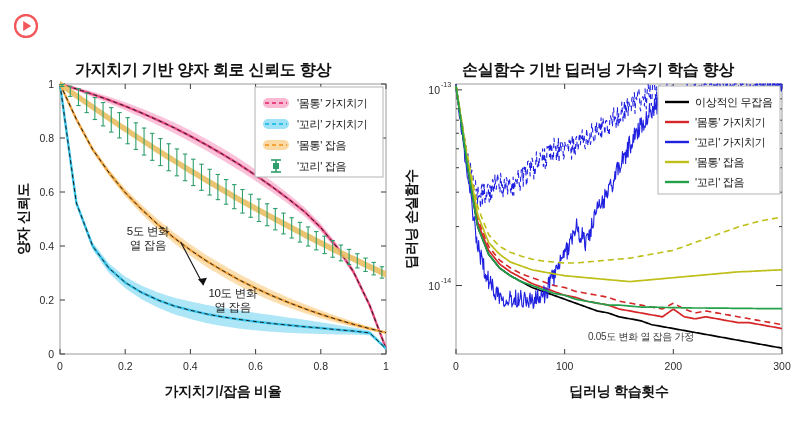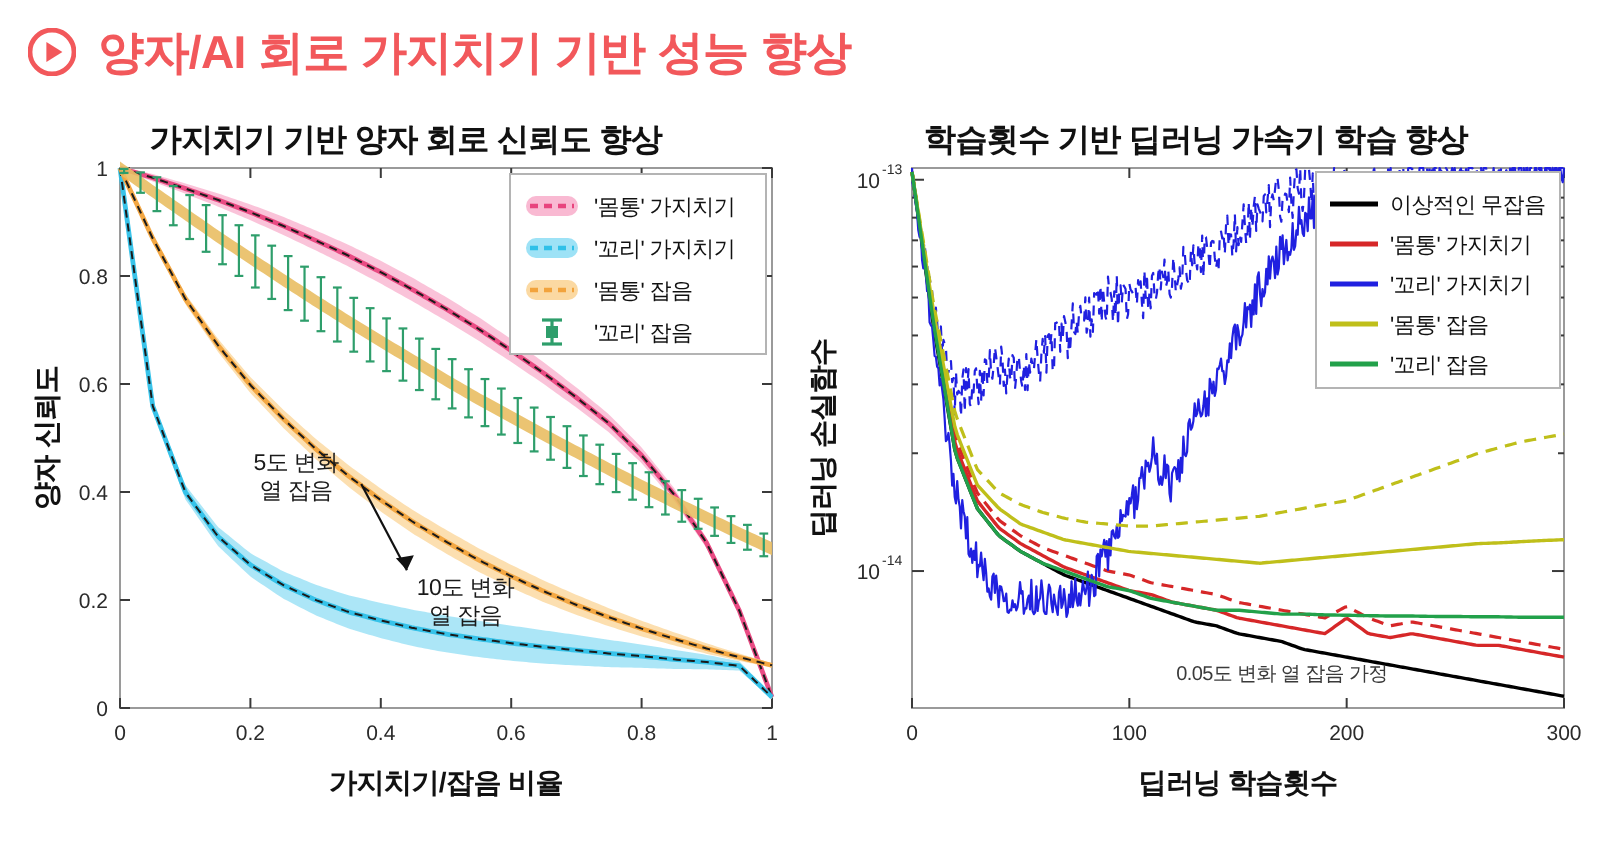--- a/index.html
+++ b/index.html
@@ -41,21 +41,20 @@
 </head>
 <body>
 
 <div id="slide">
 
   <div class="header">
     <svg class="play-icon" viewBox="0 0 24 24">
       <circle cx="12" cy="12" r="11" fill="none" stroke="#F2585B" stroke-width="2.4"></circle>
       <polygon points="9.2,7 17.2,12 9.2,17" fill="#F2585B"></polygon>
     </svg>
-    <div class="slide-title">양자/AI 회로 가지치기 기반 성능 향상</div>
   </div>
 
   <div class="panel" id="panel-left">
     <div class="chart-title">가지치기 기반 양자 회로 신뢰도 향상</div>
     <svg class="chart-svg" id="svg-left" width="390" height="342">
         <rect x="52" y="8" width="326" height="270" class="plot-frame"></rect>
         <line x1="52" y1="278" x2="52" y2="273" class="tick-line"></line>
         <line x1="52" y1="8" x2="52" y2="13" class="tick-line"></line>
         <text x="52" y="294" class="tick-label" text-anchor="middle">0</text>
         <line x1="117.2" y1="278" x2="117.2" y2="273" class="tick-line"></line>
@@ -255,21 +254,21 @@
           <line x1="268" y1="84" x2="268" y2="96" stroke="#2E9E6B" stroke-width="1.6"></line>
           <line x1="263" y1="84" x2="273" y2="84" stroke="#2E9E6B" stroke-width="1.6"></line>
           <line x1="263" y1="96" x2="273" y2="96" stroke="#2E9E6B" stroke-width="1.6"></line>
           <rect x="265" y="87" width="6" height="6" fill="#2E9E6B"></rect>
           <text x="289" y="94" class="legend-text">'꼬리' 잡음</text>
         </g>
       </svg>
   </div>
 
   <div class="panel" id="panel-right">
-    <div class="chart-title">학습횟수 기반 딥러닝 가속기 학습 향상</div>
+    <div class="chart-title">손실함수 기반 딥러닝 가속기 학습 향상</div>
     <svg class="chart-svg" id="svg-right" width="396" height="342">
         <rect x="56" y="8" width="326" height="270" class="plot-frame"></rect>
         <line x1="56" y1="278" x2="56" y2="273" class="tick-line"></line>
         <line x1="56" y1="8" x2="56" y2="13" class="tick-line"></line>
         <text x="56" y="294" class="tick-label" text-anchor="middle">0</text>
         <line x1="164.66666666666666" y1="278" x2="164.66666666666666" y2="273" class="tick-line"></line>
         <line x1="164.66666666666666" y1="8" x2="164.66666666666666" y2="13" class="tick-line"></line>
         <text x="164.66666666666666" y="294" class="tick-label" text-anchor="middle">100</text>
         <line x1="273.3333333333333" y1="278" x2="273.3333333333333" y2="273" class="tick-line"></line>
         <line x1="273.3333333333333" y1="8" x2="273.3333333333333" y2="13" class="tick-line"></line>

